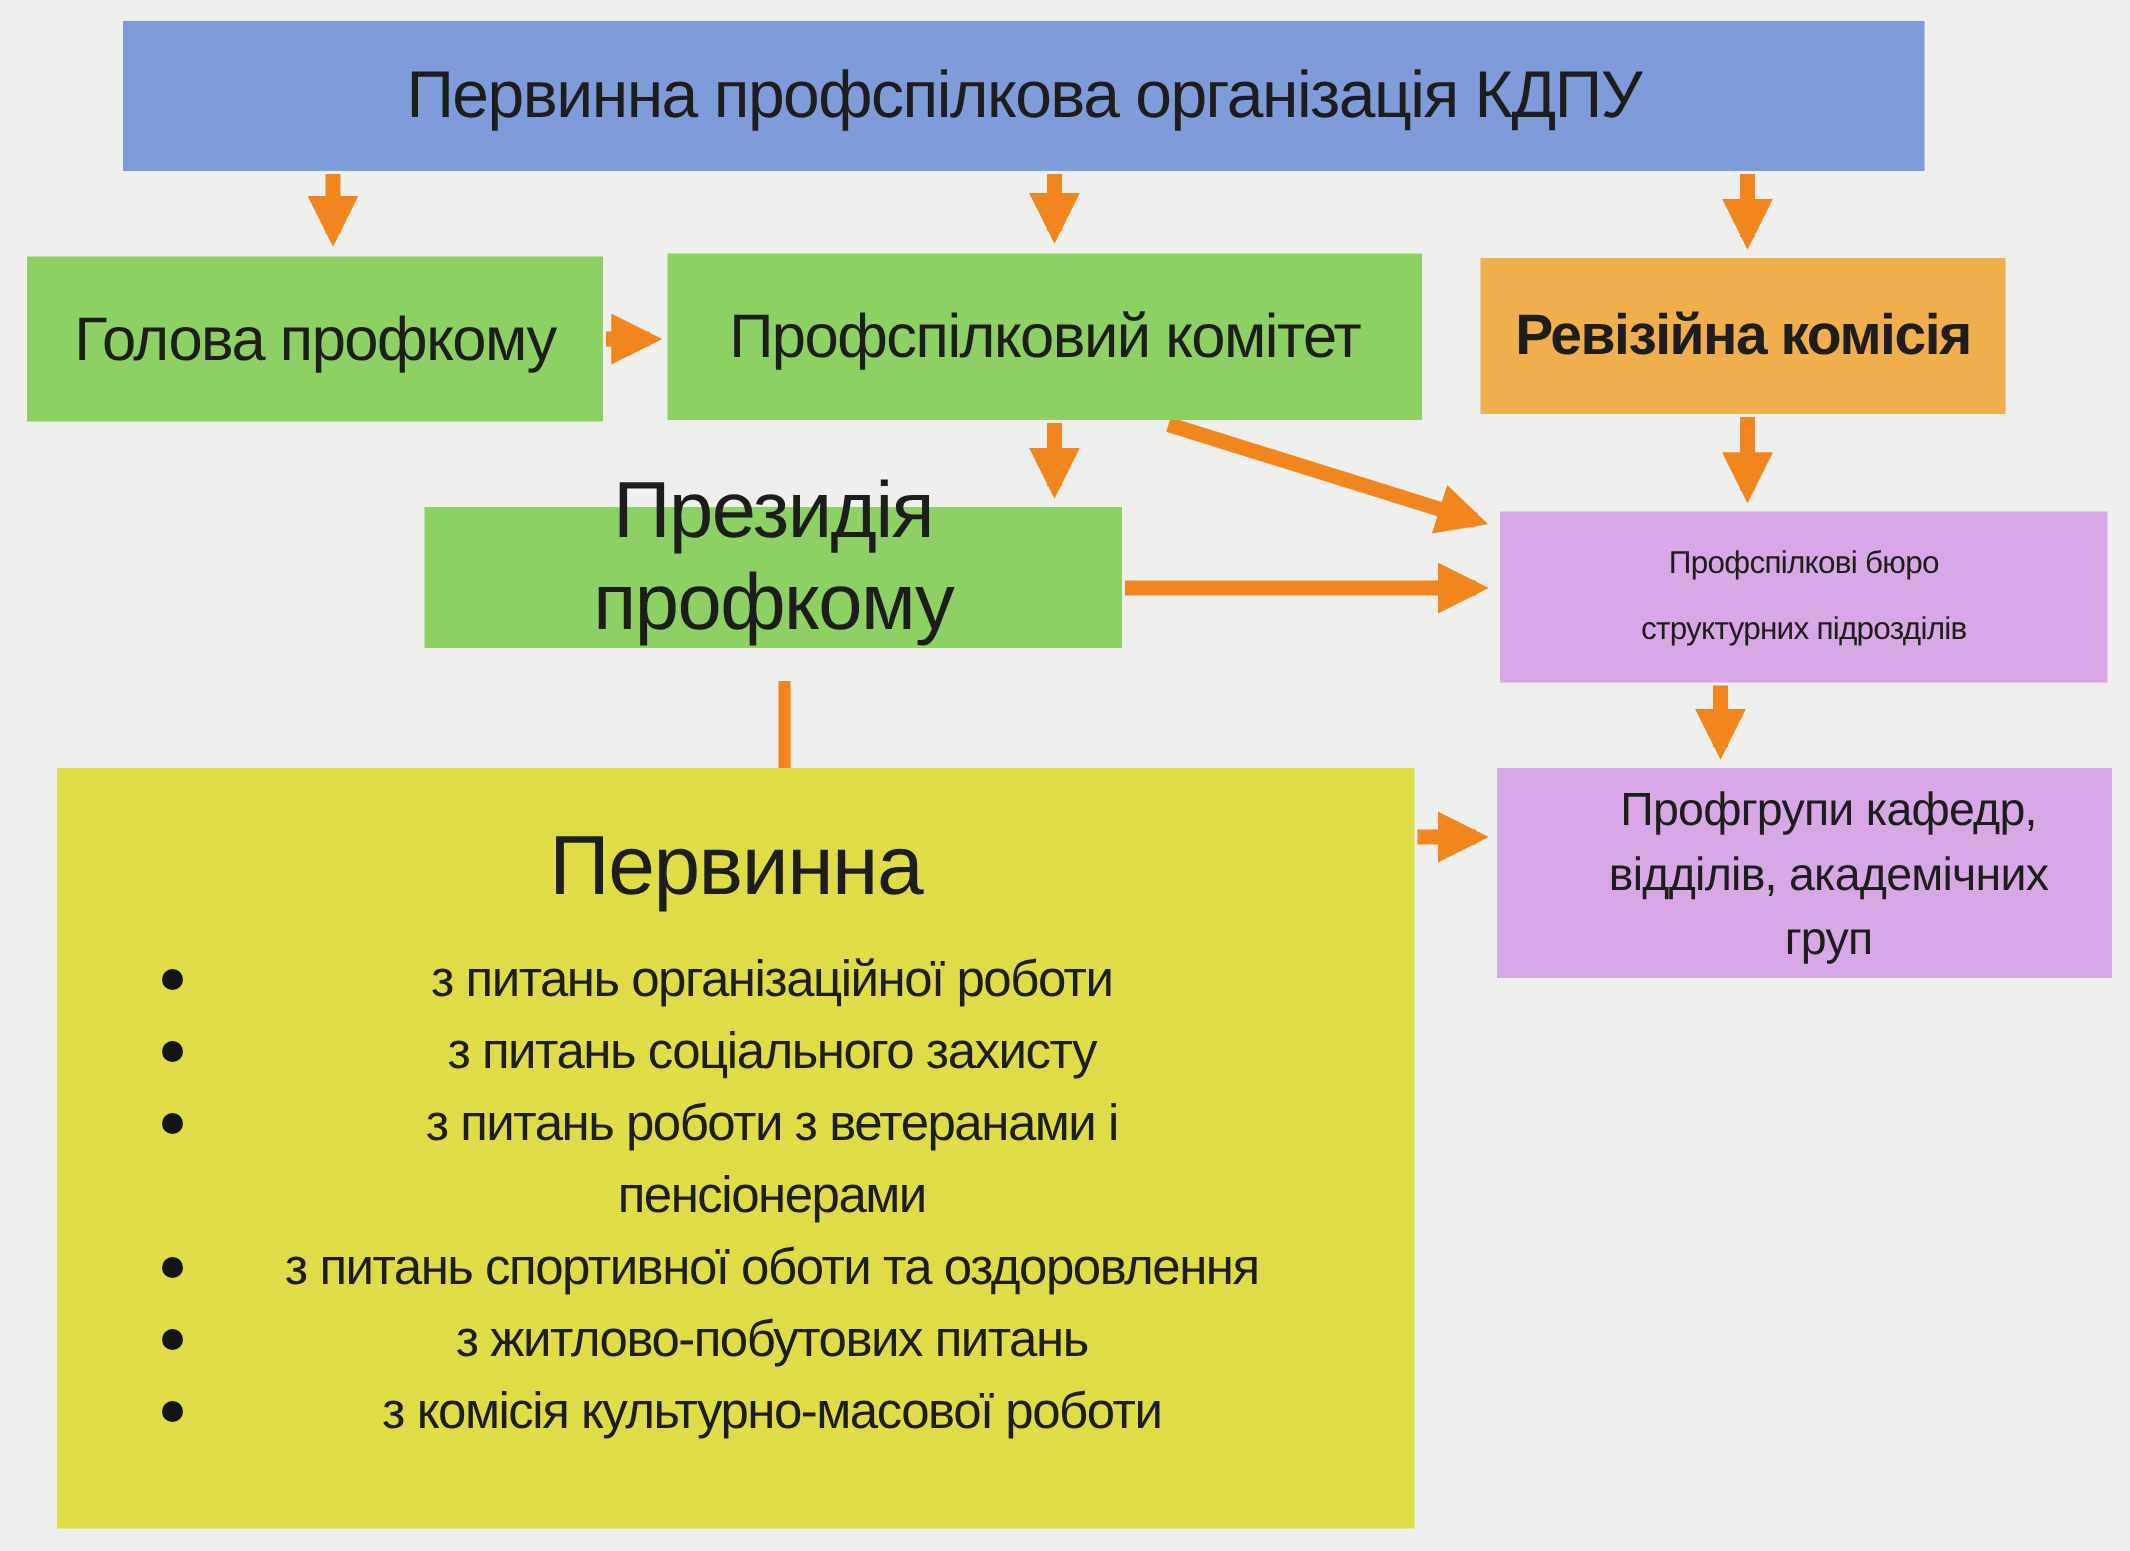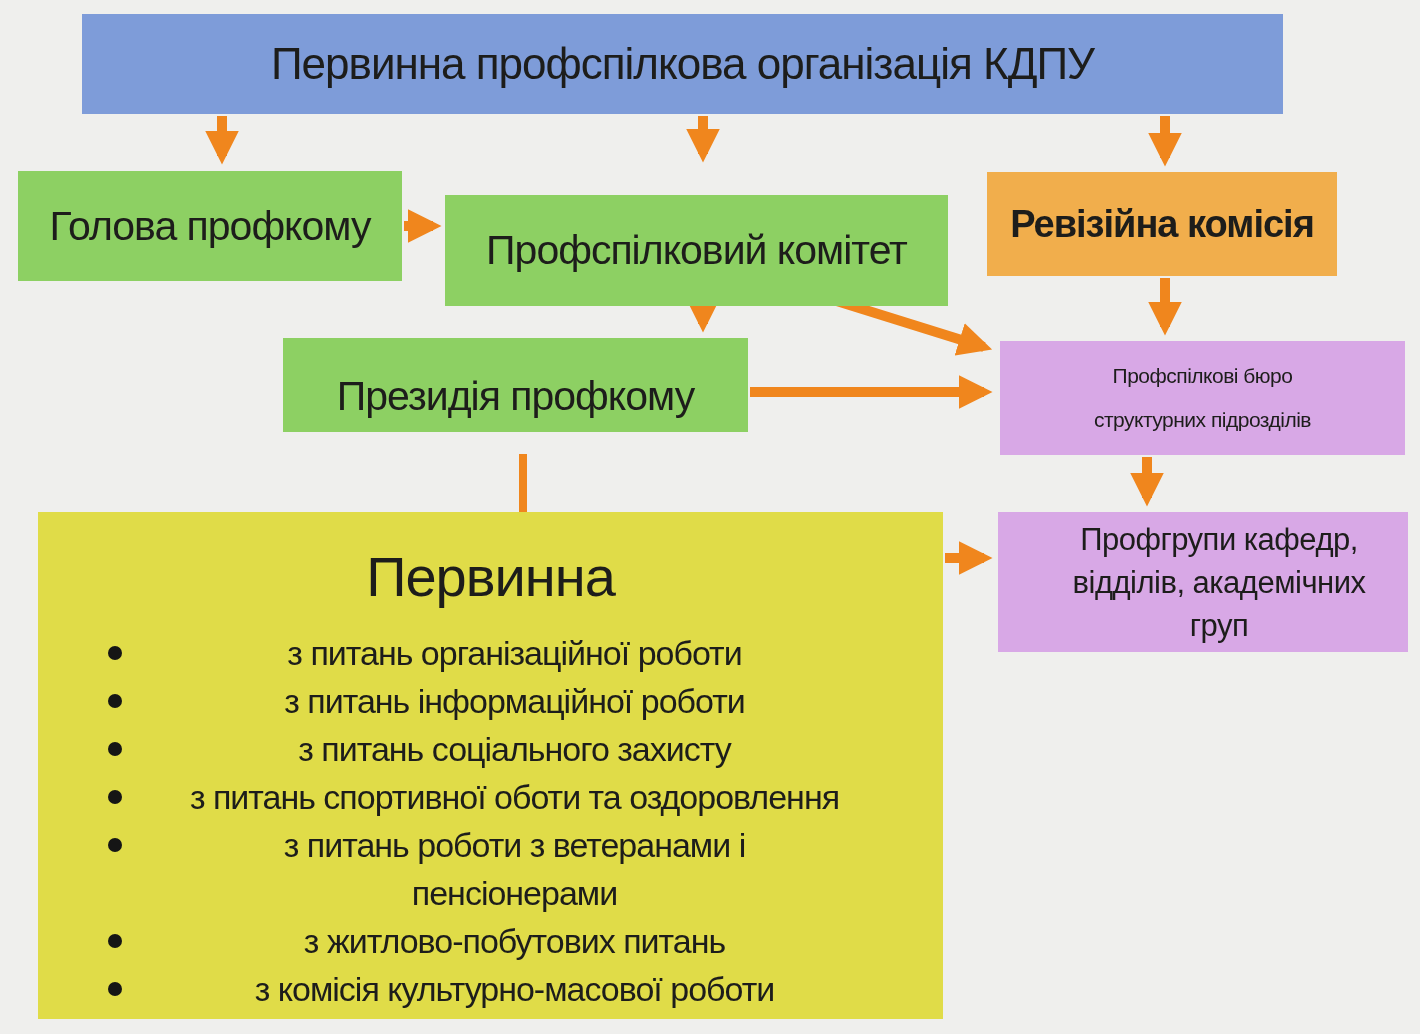--- a/index.html
+++ b/index.html
@@ -41,33 +41,32 @@
   }
   .node-chairman{
     left:18px;top:171px;width:384px;height:110px;
     background:var(--green);
     font-size:41px;
   }
   .node-committee{
     left:445px;top:169px;width:503px;height:111px;
     background:var(--green);
     font-size:41px;
-    margin-top:26px;
   }
   .node-audit{
     left:987px;top:172px;width:350px;height:104px;
     background:var(--orange);
     font-size:38px;
     font-weight:bold;
   }
   .node-presidium{
     left:283px;top:338px;width:465px;height:94px;
     background:var(--green);
-    font-size:41px;
-    align-items:center;
+    font-size:53px;
+    align-items:flex-end;
     padding-top:22px;
   }
   .node-bureaus{
     left:1000px;top:341px;width:405px;height:114px;
     background:var(--purple);
     font-size:21px;
     line-height:44px;
     letter-spacing:-0.5px;
   }
   .node-profgroups{
@@ -166,23 +165,22 @@
   <div class="node node-profgroups">
     <span class="lbl">Профгрупи кафедр,
 відділів, академічних
 груп</span>
   </div>
 
   <div class="node node-commissions">
     <div class="commissions-title">Первинна</div>
     <ul class="commissions-list">
       <li><span class="dot"></span><span>з питань організаційної роботи</span></li>
-      <li><span class="dot"></span><span>з питань інформаційної роботи</span></li>
       <li><span class="dot"></span><span>з питань соціального захисту</span></li>
-      <li><span class="dot"></span><span>з питань спортивної оботи та оздоровлення</span></li>
       <li><span class="dot"></span><span>з питань роботи з ветеранами і
 пенсіонерами</span></li>
+      <li><span class="dot"></span><span>з питань спортивної оботи та оздоровлення</span></li>
       <li><span class="dot"></span><span>з житлово-побутових питань</span></li>
       <li><span class="dot"></span><span>з комісія культурно-масової роботи</span></li>
     </ul>
   </div>
 
 </div>
 
 </body></html>

